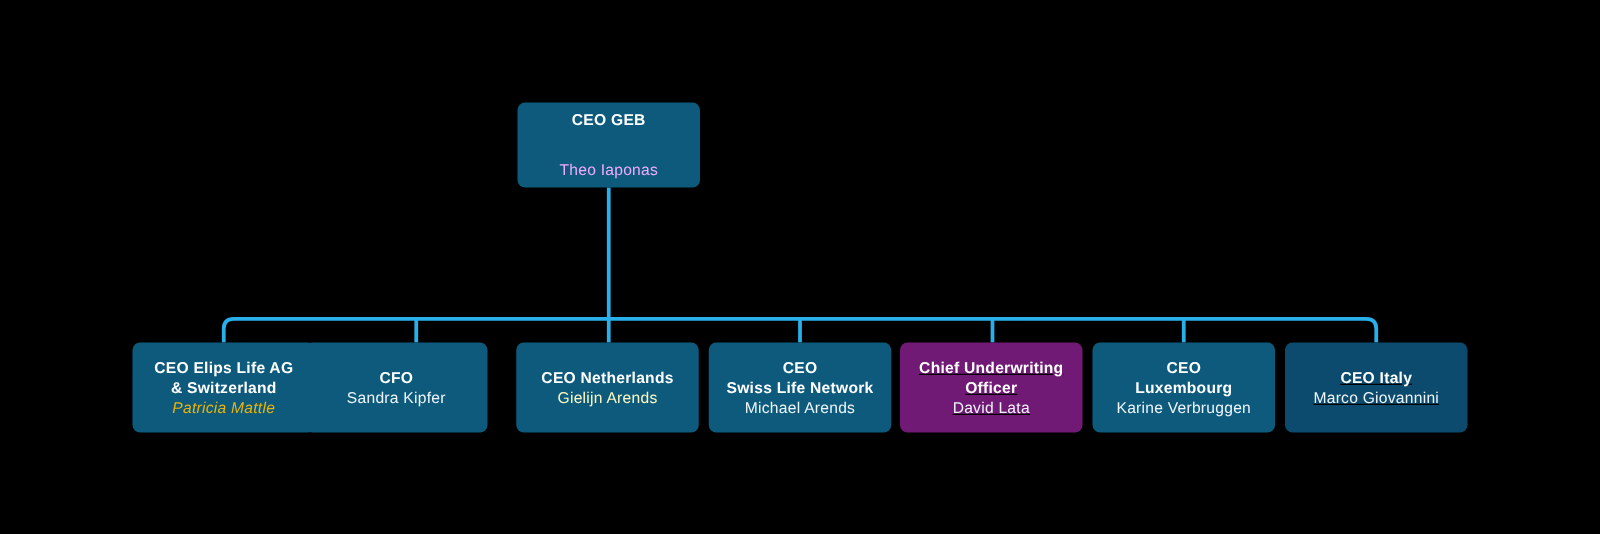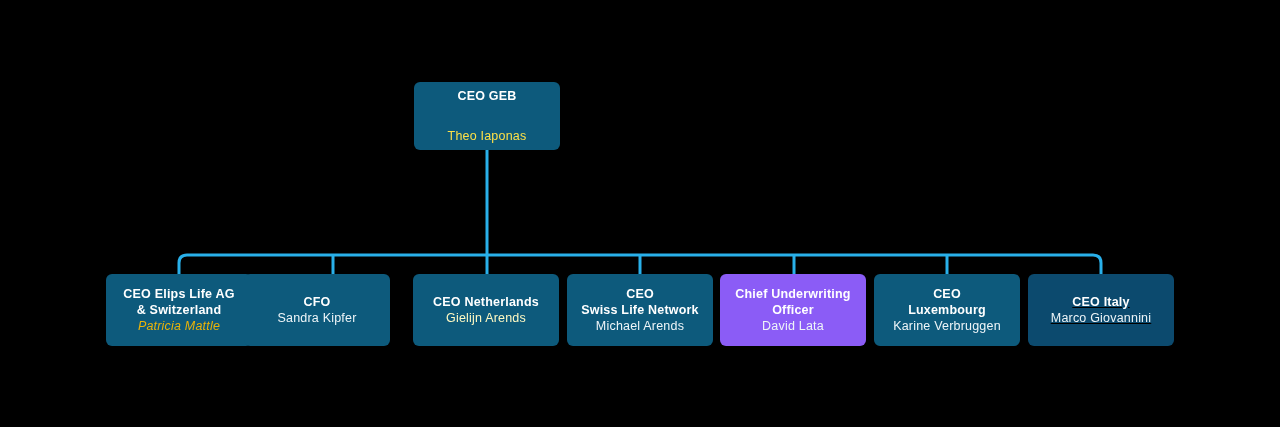--- a/index.html
+++ b/index.html
@@ -73,21 +73,21 @@
     <path class="connector" d="M179,274 L179,263 Q179,255 187,255 L1093,255 Q1101,255 1101,263 L1101,274" fill="none" stroke="#29b0ea" stroke-width="3"></path>
 
     <path class="connector" d="M333,255 L333,274" fill="none" stroke="#29b0ea" stroke-width="3"></path>
     <path class="connector" d="M640,255 L640,274" fill="none" stroke="#29b0ea" stroke-width="3"></path>
     <path class="connector" d="M794,255 L794,274" fill="none" stroke="#29b0ea" stroke-width="3"></path>
     <path class="connector" d="M947,255 L947,274" fill="none" stroke="#29b0ea" stroke-width="3"></path>
   </svg>
 
   <div class="node root" style="background: rgb(13, 90, 124); gap: 24px;">
     <div class="title" style="color: rgb(255, 255, 255);">CEO GEB</div>
-    <div class="name" style="color: #fde047;">Theo Iaponas</div>
+    <div class="name" style="color: #f0abfc;">Theo Iaponas</div>
   </div>
 
   <div class="node child c0" style="background: rgb(13, 90, 124);">
     <div class="title" style="color: rgb(255, 255, 255);">CEO Elips Life AG
 &amp; Switzerland</div>
     <div class="name" style="color: #eab308; font-style: italic;">Patricia Mattle</div>
   </div>
 
   <div class="node child c1" style="background: rgb(13, 90, 124);">
     <div class="title" style="color: rgb(255, 255, 255);">CFO</div>
@@ -98,21 +98,21 @@
     <div class="title" style="color: rgb(255, 255, 255);">CEO Netherlands</div>
     <div class="name" style="color: #fef9c3;">Gielijn Arends</div>
   </div>
 
   <div class="node child c3" style="background: rgb(13, 90, 124);">
     <div class="title" style="color: rgb(255, 255, 255);">CEO
 Swiss Life Network</div>
     <div class="name" style="color: rgb(238, 245, 248);">Michael Arends</div>
   </div>
 
-  <div class="node child c4" style="background: #8b5cf6;">
+  <div class="node child c4" style="background: #701a75; text-decoration: underline;">
     <div class="title" style="color: rgb(255, 255, 255);">Chief Underwriting
 Officer</div>
     <div class="name" style="color: rgb(238, 245, 248);">David Lata</div>
   </div>
 
   <div class="node child c5" style="background: rgb(13, 90, 124);">
     <div class="title" style="color: rgb(255, 255, 255);">CEO
 Luxembourg</div>
     <div class="name" style="color: rgb(238, 245, 248);">Karine Verbruggen</div>
   </div>

